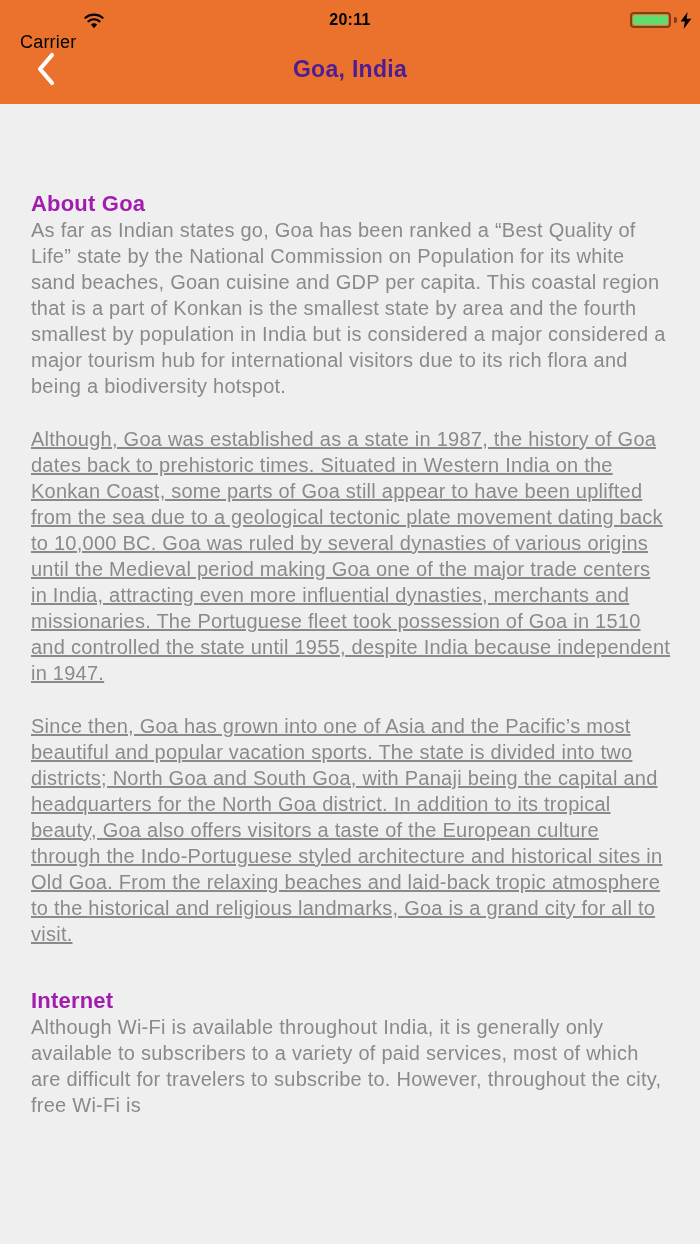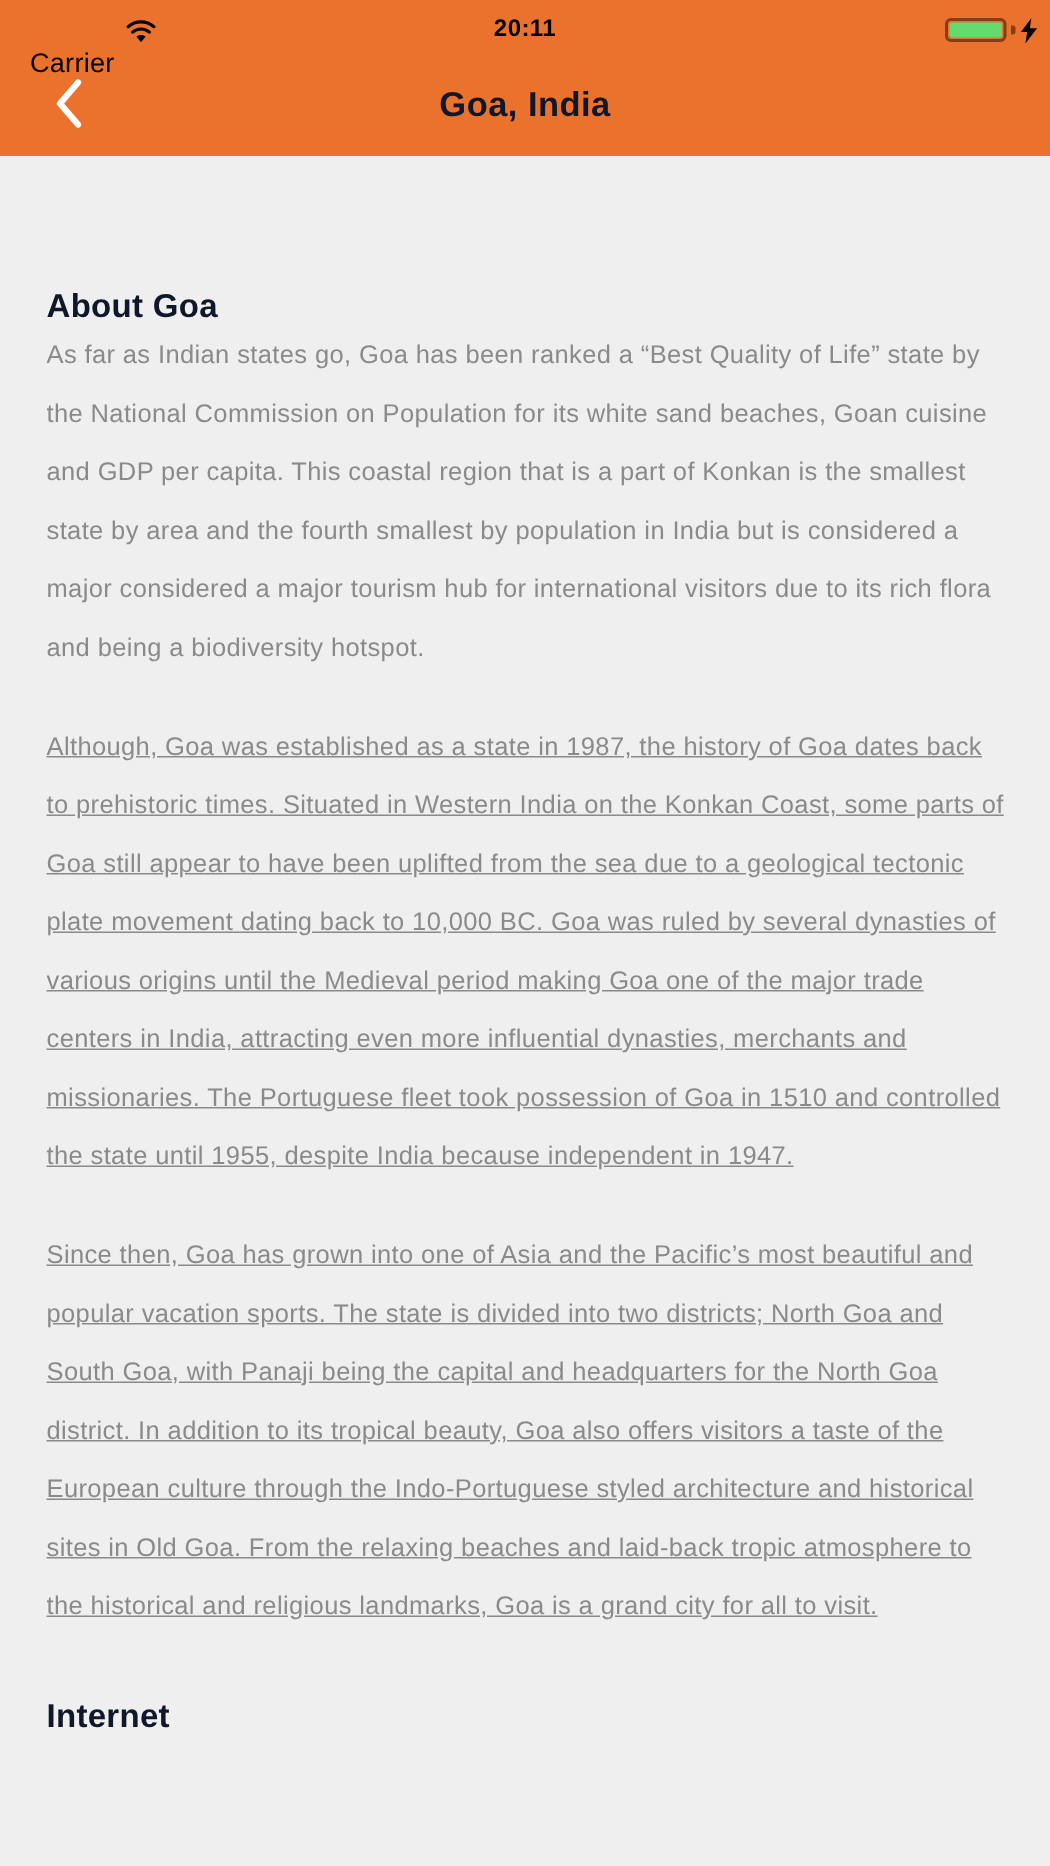--- a/index.html
+++ b/index.html
@@ -52,43 +52,43 @@
     display: flex; align-items: center; justify-content: center;
   }
   .back-button {
     position: absolute;
     left: 24px; top: 8px;
     width: 44px; height: 48px;
     display: flex; align-items: center; justify-content: center;
     background: transparent; border: none; cursor: pointer;
   }
   .nav-title {
-    color: #0f172a;
+    color: #4c1d95;
     font-size: 23px;
     font-weight: 700;
     letter-spacing: 0.3px;
     margin-top: -4px;
   }
 
   
   .content {
     padding: 86px 29px 0 31px;
     height: 1140px;
     overflow: hidden;
   }
   .section-heading {
     font-size: 22px;
     font-weight: 700;
     line-height: 27px;
-    color: #0f172a;
+    color: #a21caf;
     letter-spacing: 0.2px;
   }
   .para {
-    font-size: 17px;
-    line-height: 39px;
+    font-size: 20px;
+    line-height: 26px;
     color: #8A8A8A;
     letter-spacing: 0.25px;
   }
   .para + .para { margin-top: 27px; text-decoration: underline; }
   .section + .section { margin-top: 40px; }
 </style>
 </head>
 <body>
 
 <div class="topbar">
@@ -135,15 +135,16 @@
 
   <div class="section">
     <div class="section-heading">About Goa</div>
     <p class="para">As far as Indian states go, Goa has been ranked a “Best Quality of Life” state by the National Commission on Population for its white sand beaches, Goan cuisine and GDP per capita. This coastal region that is a part of Konkan is the smallest state by area and the fourth smallest by population in India but is considered a major considered a major tourism hub for international visitors due to its rich flora and being a biodiversity hotspot.</p>
     <p class="para">Although, Goa was established as a state in 1987, the history of Goa dates back to prehistoric times. Situated in Western India on the Konkan Coast, some parts of Goa still appear to have been uplifted from the sea due to a geological tectonic plate movement dating back to 10,000 BC. Goa was ruled by several dynasties of various origins until the Medieval period making Goa one of the major trade centers in India, attracting even more influential dynasties, merchants and missionaries. The Portuguese fleet took possession of Goa in 1510 and controlled the state until 1955, despite India because independent in 1947.</p>
     <p class="para">Since then, Goa has grown into one of Asia and the Pacific’s most beautiful and popular vacation sports. The state is divided into two districts; North Goa and South Goa, with Panaji being the capital and headquarters for the North Goa district. In addition to its tropical beauty, Goa also offers visitors a taste of the European culture through the Indo-Portuguese styled architecture and historical sites in Old Goa. From the relaxing beaches and laid-back tropic atmosphere to the historical and religious landmarks, Goa is a grand city for all to visit.</p>
   </div>
 
   <div class="section">
     <div class="section-heading">Internet</div>
+    <p class="para">Although Wi-Fi is available throughout India, it is generally only available to subscribers to a variety of paid services, most of which are difficult for travelers to subscribe to. However, throughout the city, free Wi-Fi is</p>
   </div>
 
 </div>
 
 </body></html>

